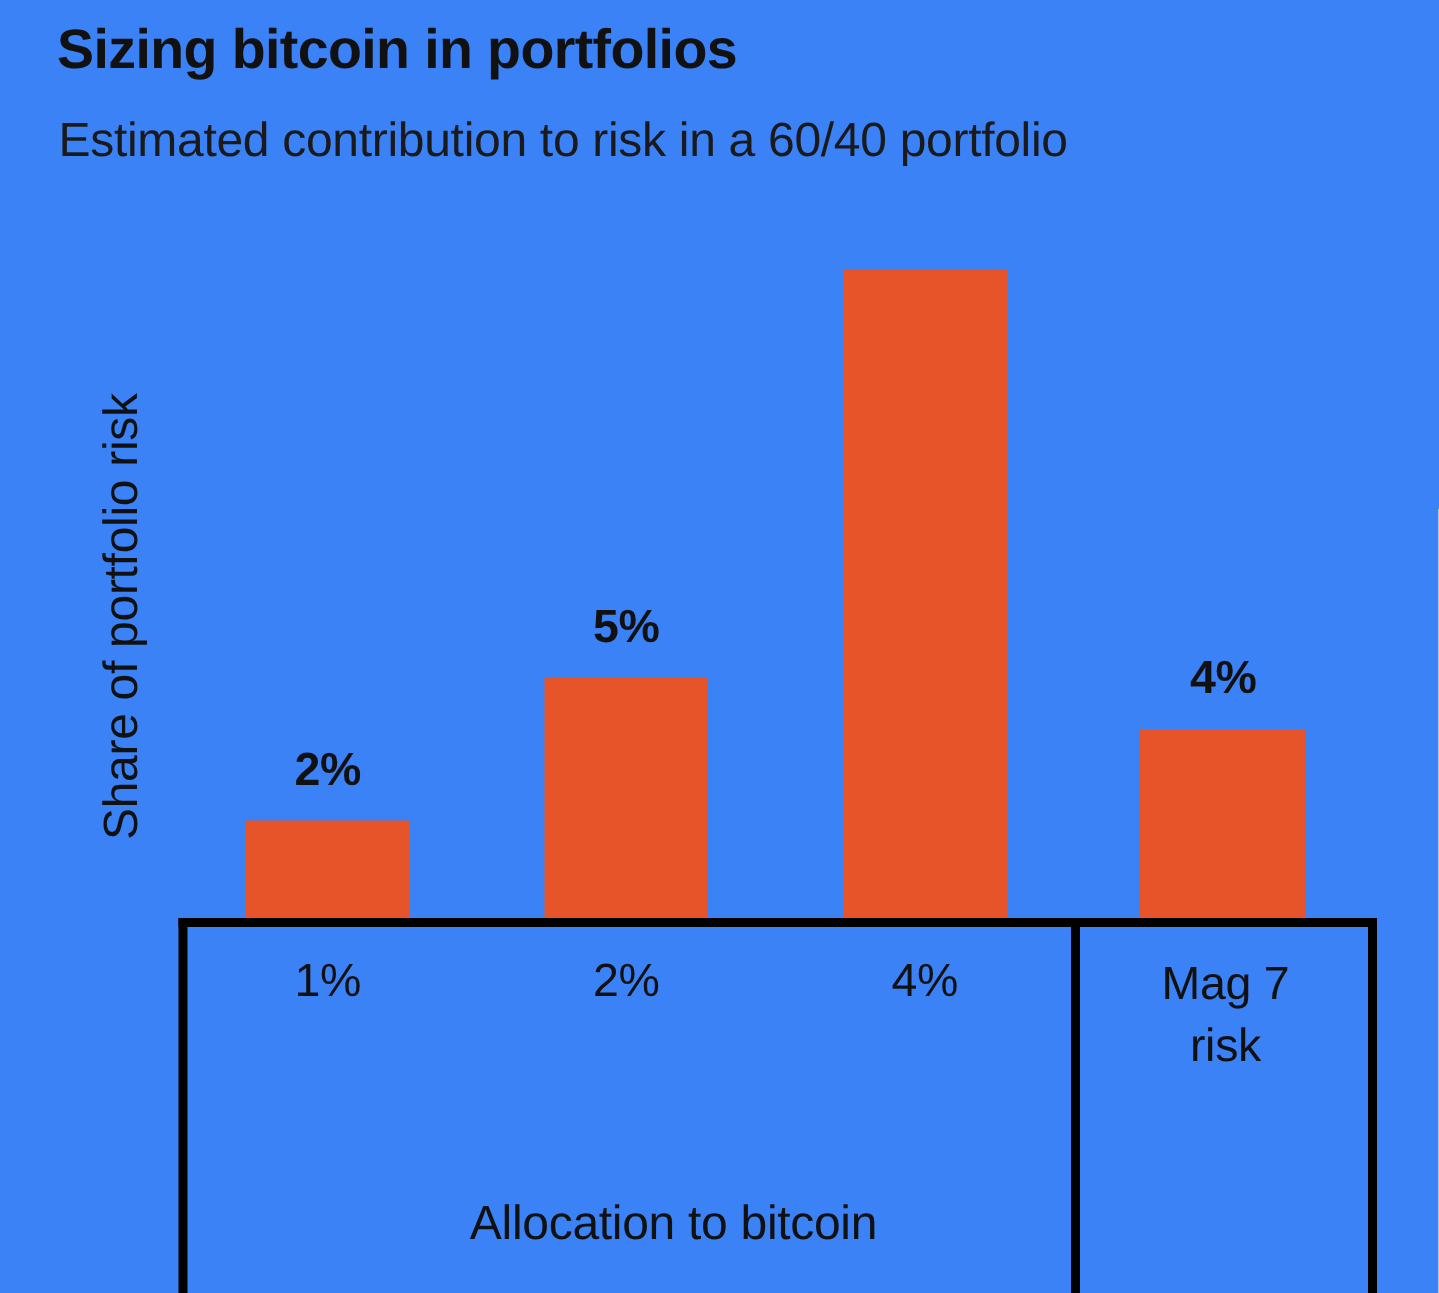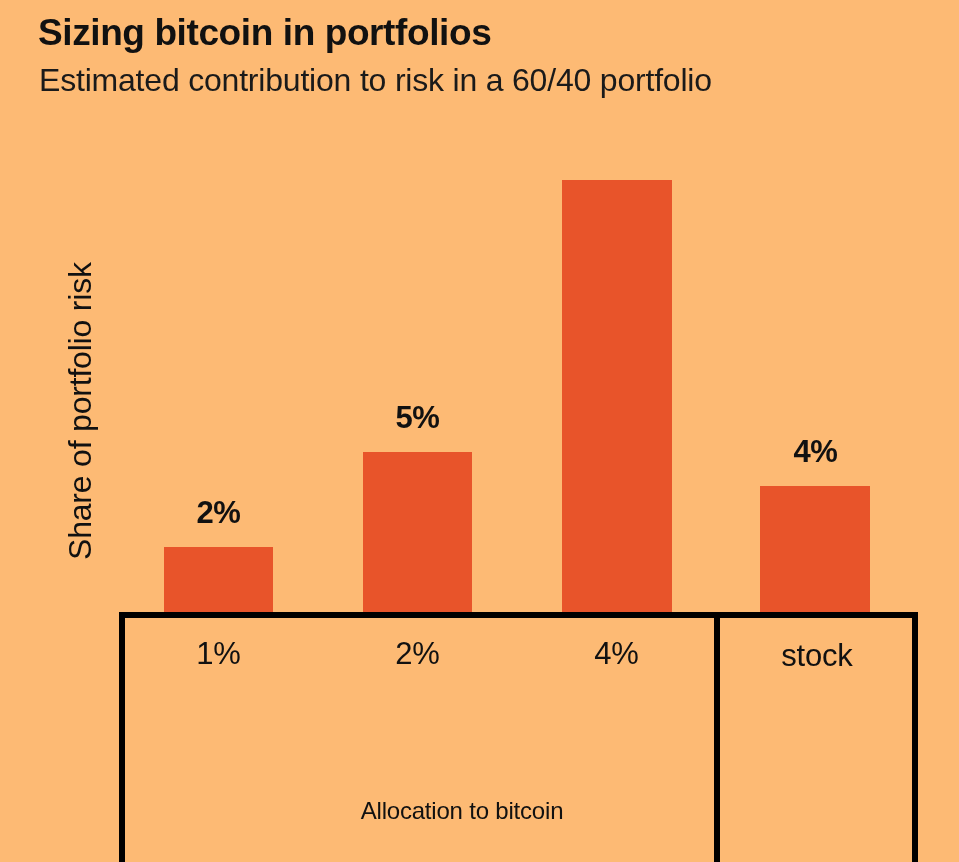--- a/index.html
+++ b/index.html
@@ -8,40 +8,40 @@
     background: #ffffff;
   }
   body {
     font-family: "Liberation Sans", sans-serif;
     -webkit-font-smoothing: antialiased;
   }
   #canvas {
     position: relative;
     width: 959px;
     height: 862px;
-    background: #fdba74;
+    background: #3b82f6;
     overflow: hidden;
   }
 
   
   #chart-title {
     position: absolute;
     left: 38px;
     top: 13px;
     font-size: 37px;
     font-weight: 700;
     letter-spacing: -0.4px;
     color: #111111;
     white-space: nowrap;
     line-height: 1.1;
   }
   #chart-subtitle {
     position: absolute;
     left: 39px;
-    top: 62px;
+    top: 75px;
     font-size: 32px;
     font-weight: 400;
     letter-spacing: -0.2px;
     color: #1a1a1a;
     white-space: nowrap;
     line-height: 1.15;
   }
 
   
   #y-axis-label {
@@ -121,24 +121,24 @@
     font-weight: 400;
     color: #111111;
     text-align: center;
     line-height: 1.32;
     letter-spacing: -0.2px;
   }
 
   
   #x-axis-title {
     position: absolute;
-    left: 124px;
+    left: 111px;
     top: 797px;
     width: 676px;
-    font-size: 24px;
+    font-size: 32px;
     font-weight: 400;
     color: #111111;
     text-align: center;
     letter-spacing: -0.2px;
     white-space: nowrap;
   }
 </style>
 </head>
 <body>
 
@@ -168,19 +168,20 @@
     <div class="vrule" id="vrule-mid"></div>
     <div class="vrule" id="vrule-right"></div>
 
     <div class="tick" style="left:154px; top:636px; width:129px;">1%</div>
 
     <div class="tick" style="left:353px; top:636px; width:129px;">2%</div>
 
     <div class="tick" style="left:552px; top:636px; width:129px;">4%</div>
 
     <div id="tick-group-right">
-      <div>stock</div>
+      <div>Mag 7</div>
+      <div>risk</div>
     </div>
 
     <div id="x-axis-title">Allocation to bitcoin</div>
 
   </div>
 </div>
 
 </body></html>

